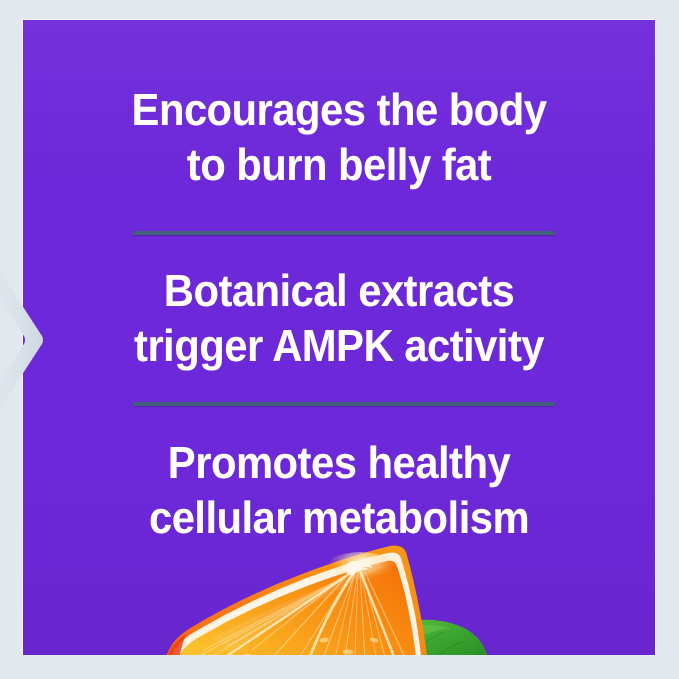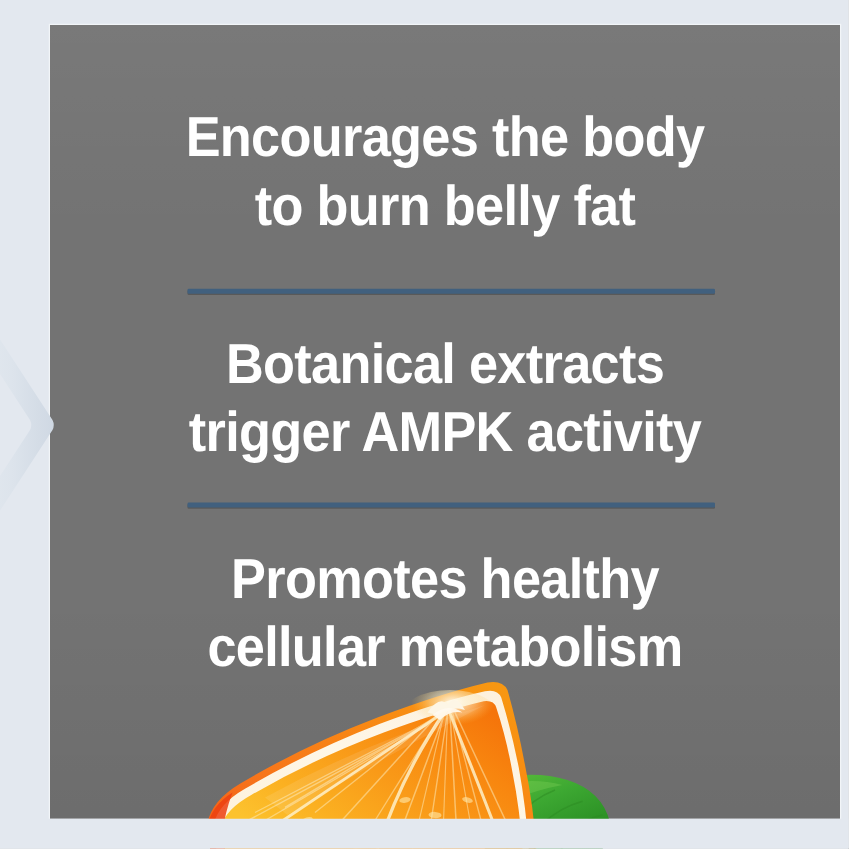--- a/index.html
+++ b/index.html
@@ -17,25 +17,25 @@
     position: relative;
     width: 679px;
     height: 679px;
     background: #e3e8ef;
     overflow: hidden;
   }
 
   
   .card {
     position: absolute;
-    left: 40px;
+    left: 23px;
     top: 20px;
     width: 632px;
     height: 635px;
-    background: #737373;
+    background: #6d28d9;
     overflow: hidden;
     box-shadow: 0 0 0 1px rgba(255,255,255,0.55);
   }
 
   
   .card-sheen {
     position: absolute;
     inset: 0;
     background: linear-gradient(180deg,
                 rgba(255,255,255,0.045) 0%,

